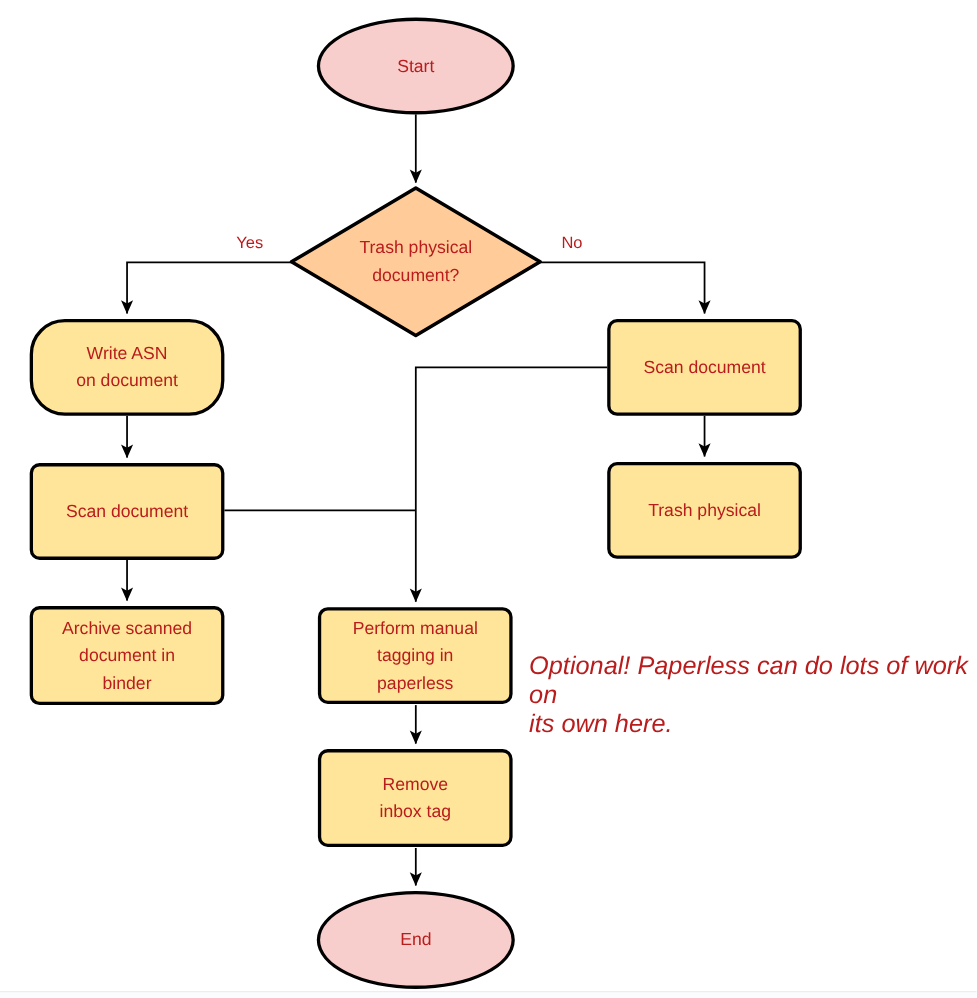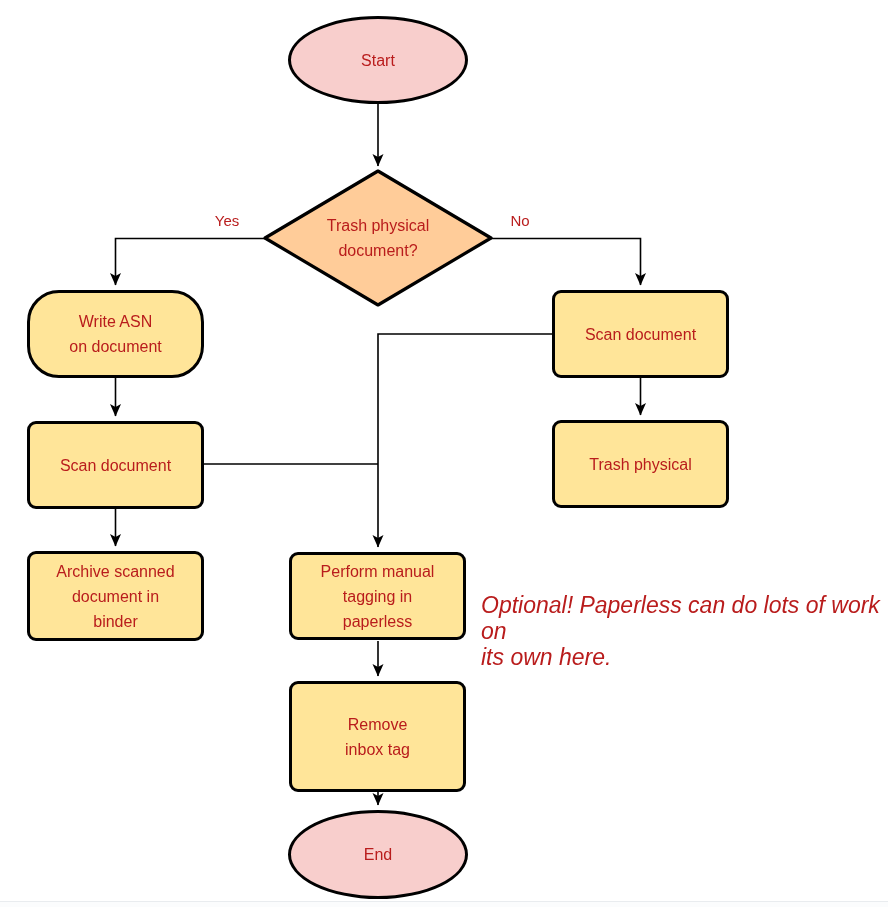--- a/index.html
+++ b/index.html
@@ -77,21 +77,21 @@
     z-index: 0;
   }
   
   #node-start        { left: 288px; top: 16px;  width: 180px; height: 88px; }
   #node-write-asn    { left: 27px;  top: 290px; width: 177px; height: 88px; border-radius: 32px; }
   #node-scan-left    { left: 27px;  top: 421px; width: 177px; height: 88px; }
   #node-archive      { left: 27px;  top: 551px; width: 177px; height: 90px; }
   #node-scan-right   { left: 552px; top: 290px; width: 177px; height: 88px; }
   #node-trash        { left: 552px; top: 420px; width: 177px; height: 88px; }
   #node-tagging      { left: 289px; top: 552px; width: 177px; height: 88px; }
-  #node-remove-inbox { left: 289px; top: 681px; width: 177px; height: 111px; }
+  #node-remove-inbox { left: 289px; top: 681px; width: 177px; height: 89px; }
   #node-end          { left: 288px; top: 810px; width: 180px; height: 89px; }
   #decision-text     { left: 288px; top: 212px; width: 180px; height: 52px; }
   #label-yes         { left: 205px; top: 212px; width: 44px; }
   #label-no          { left: 498px; top: 212px; width: 44px; }
 </style>
 </head>
 <body>
 
 <div id="canvas">
 

